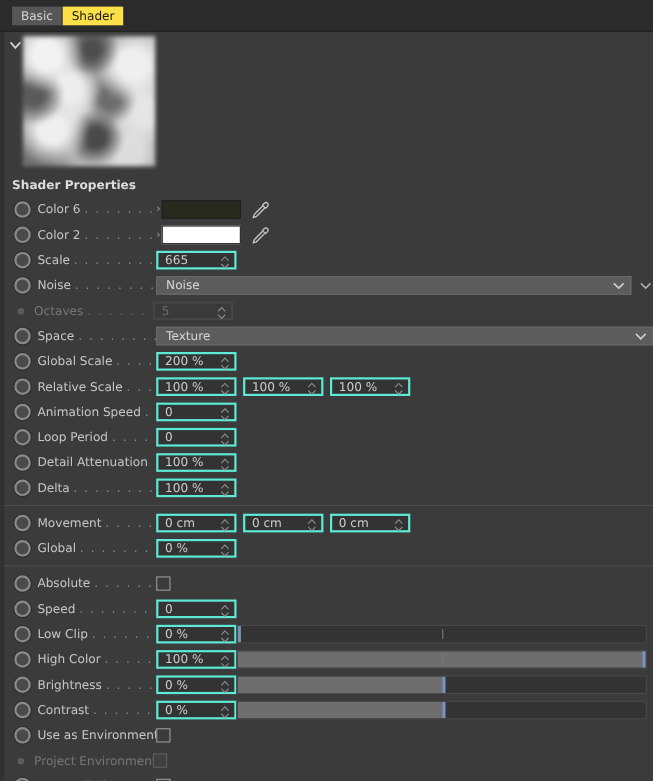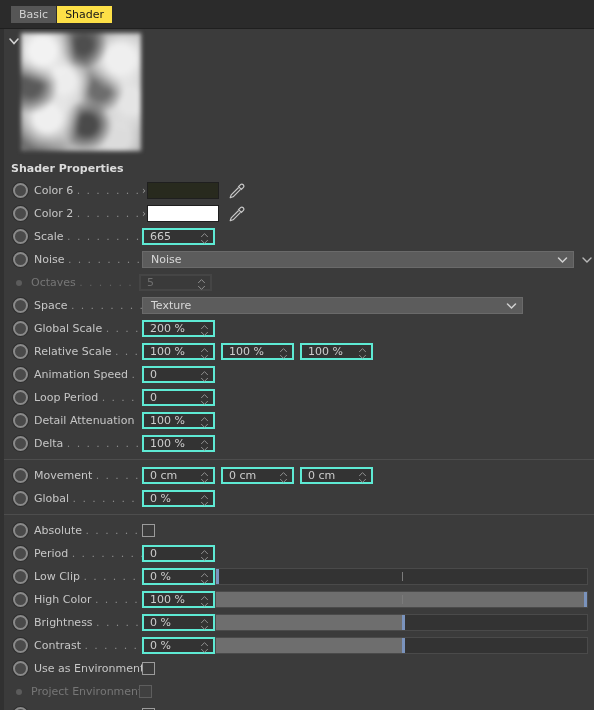--- a/index.html
+++ b/index.html
@@ -258,21 +258,21 @@
           <span class="v">5</span>
           <svg class="spin" viewBox="0 0 9 13">
             <path d="M1.2 5 L4.5 1.6 L7.8 5" stroke="#8f8f8f" stroke-width="1" fill="none"></path>
             <path d="M1.2 8 L4.5 11.4 L7.8 8" stroke="#8f8f8f" stroke-width="1" fill="none"></path>
           </svg>
         </div>
       </div>
       <div class="row">
         <div class="kn"></div>
         <div class="lbl"><span>Space</span> <span class="dots">. . . . . . . . . .</span></div>
-        <div class="dd" style="width: 381px;">
+        <div class="dd" style="width: 452px;">
           <span class="v">Texture</span>
           <svg class="chev" viewBox="0 0 11 10">
             <path d="M1.5 3 L5.5 7 L9.5 3" stroke="#d0d0d0" stroke-width="1.5" fill="none" stroke-linecap="round"></path>
           </svg>
         </div>
       </div>
       <div class="row">
         <div class="kn"></div>
         <div class="lbl"><span>Global Scale</span> <span class="dots">. . . . .</span></div>
         <div class="num">
@@ -390,21 +390,21 @@
         </div>
       </div>
       <div class="sep"></div>
       <div class="row">
         <div class="kn"></div>
         <div class="lbl"><span>Absolute</span> <span class="dots">. . . . . . . .</span></div>
         <div class="cbx"></div>
       </div>
       <div class="row">
         <div class="kn"></div>
-        <div class="lbl"><span>Period</span> <span class="dots">. . . . . . . . . .</span></div>
+        <div class="lbl"><span>Speed</span> <span class="dots">. . . . . . . . . .</span></div>
         <div class="num">
           <span class="v">0</span>
           <svg class="spin" viewBox="0 0 9 13">
             <path d="M1.2 5 L4.5 1.6 L7.8 5" stroke="#8f8f8f" stroke-width="1" fill="none"></path>
             <path d="M1.2 8 L4.5 11.4 L7.8 8" stroke="#8f8f8f" stroke-width="1" fill="none"></path>
           </svg>
         </div>
       </div>
       <div class="row">
         <div class="kn"></div>

